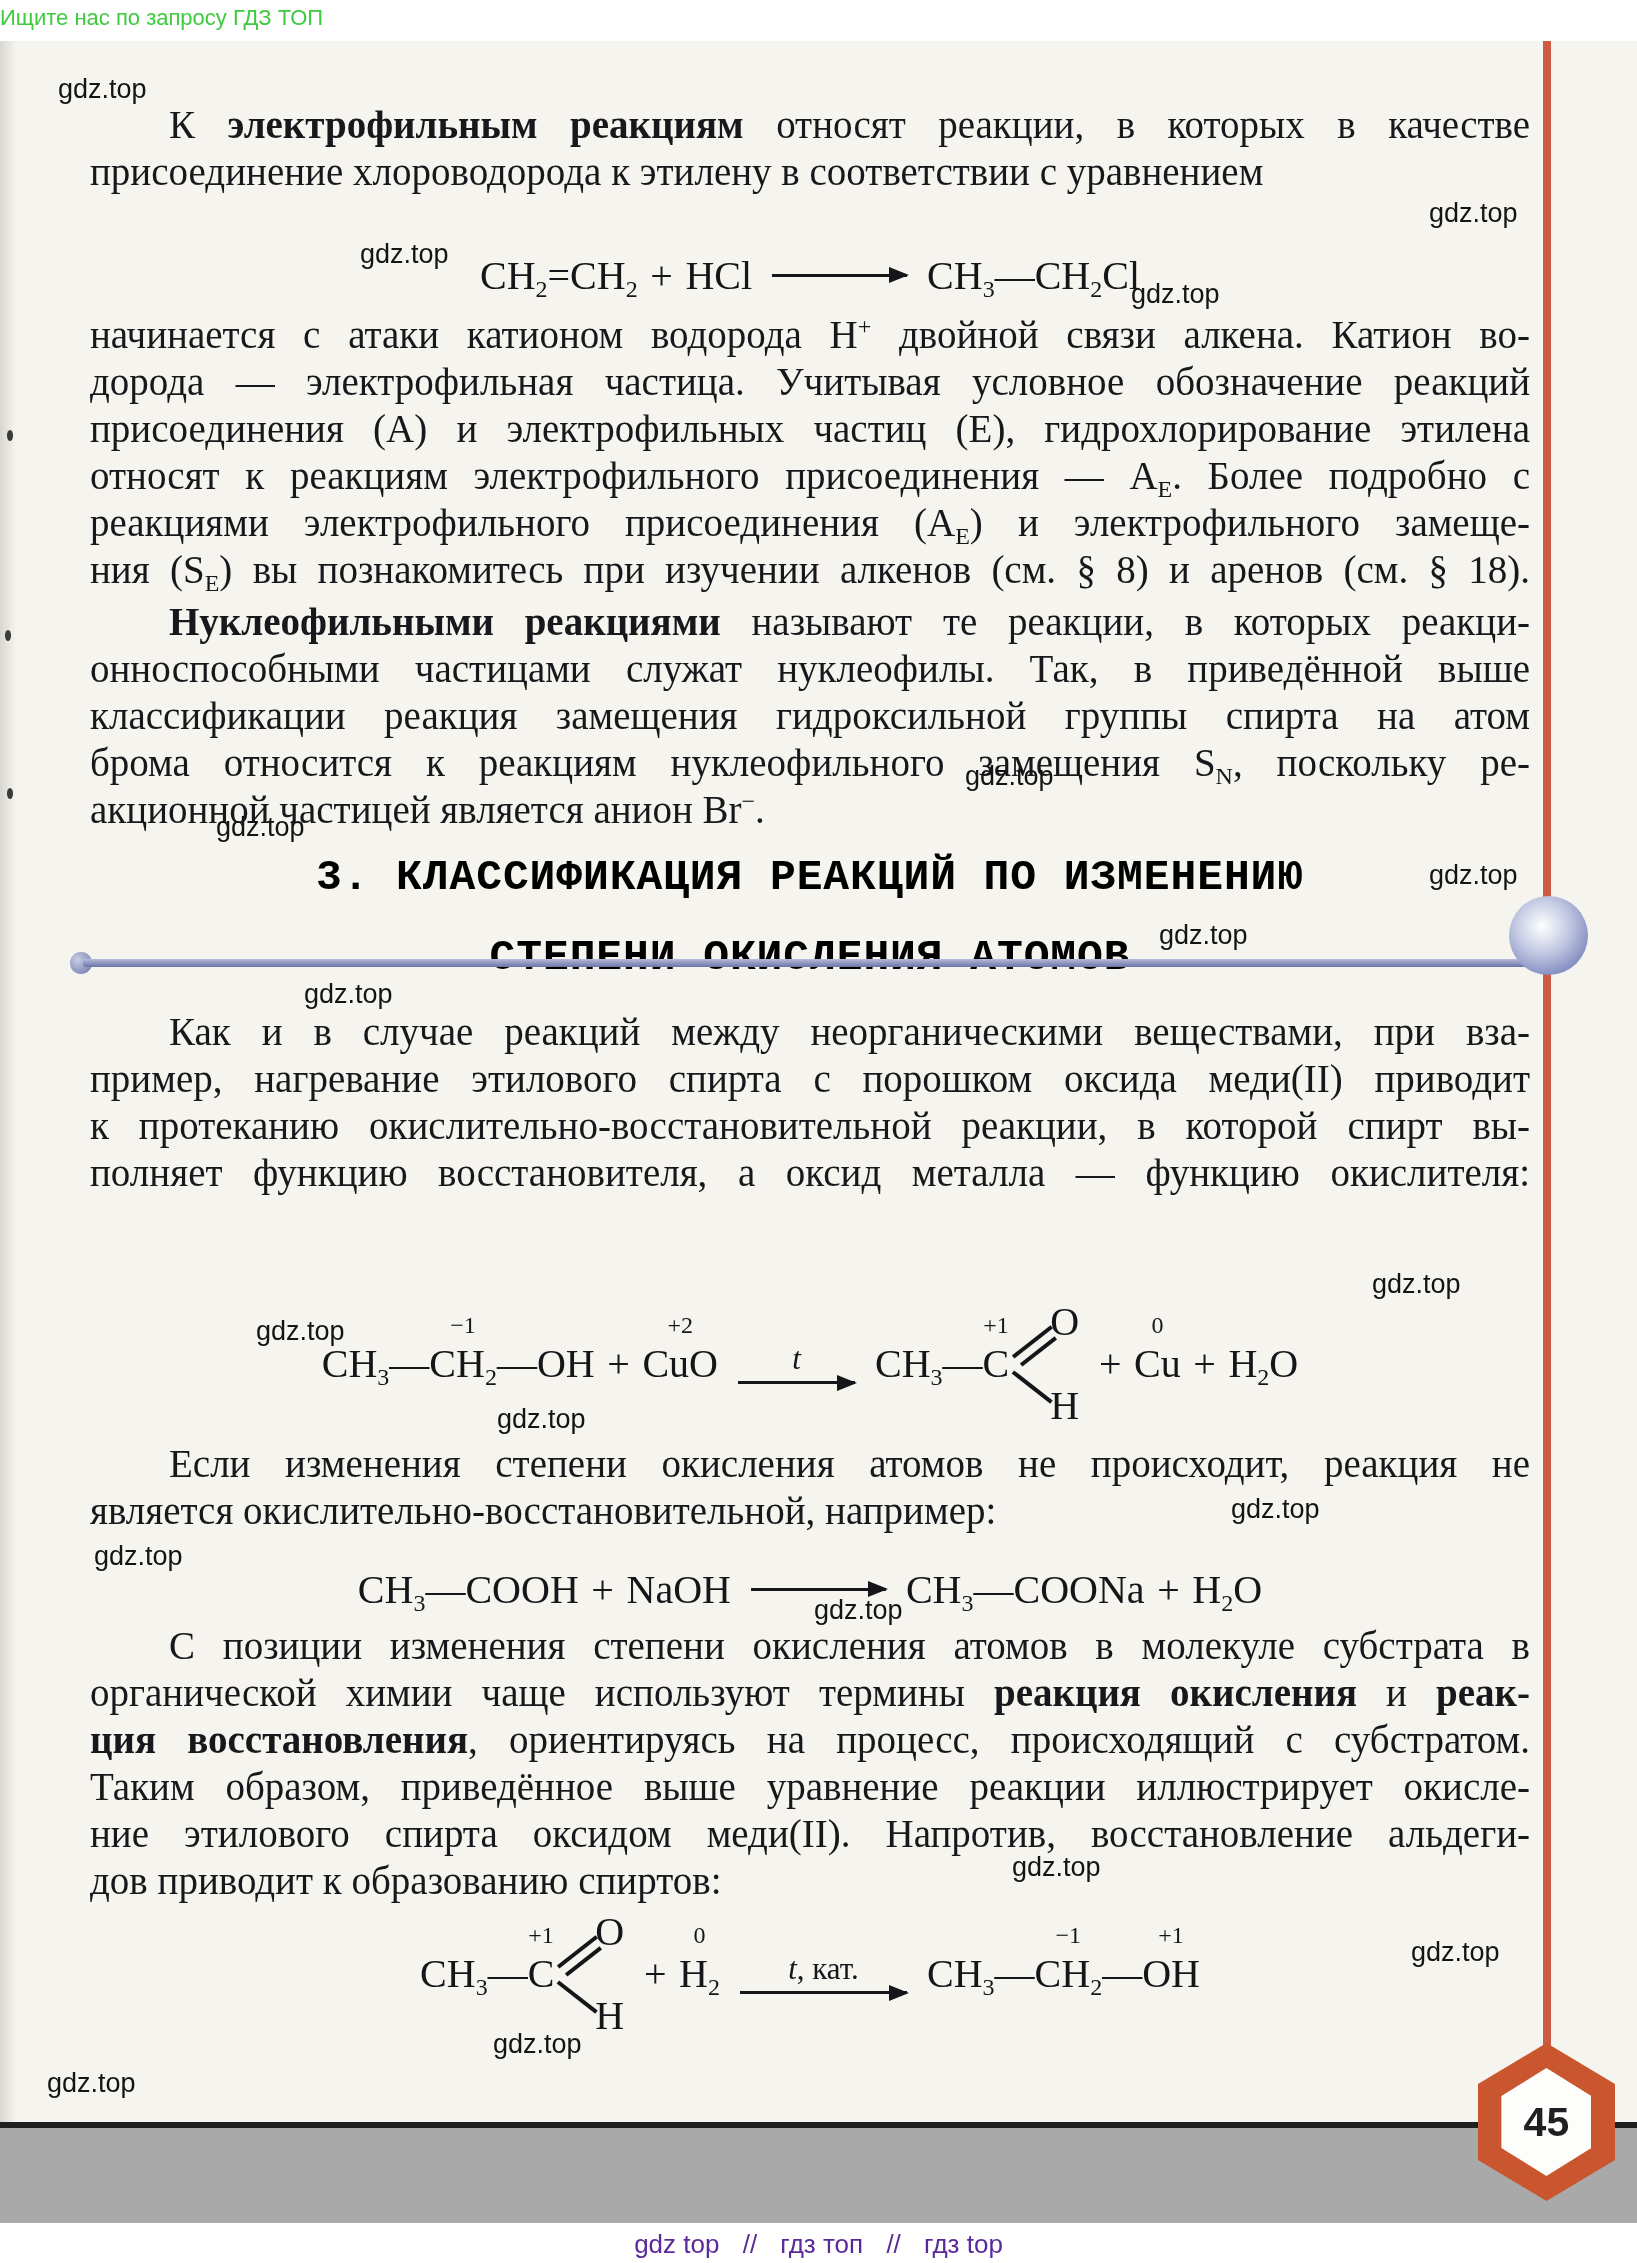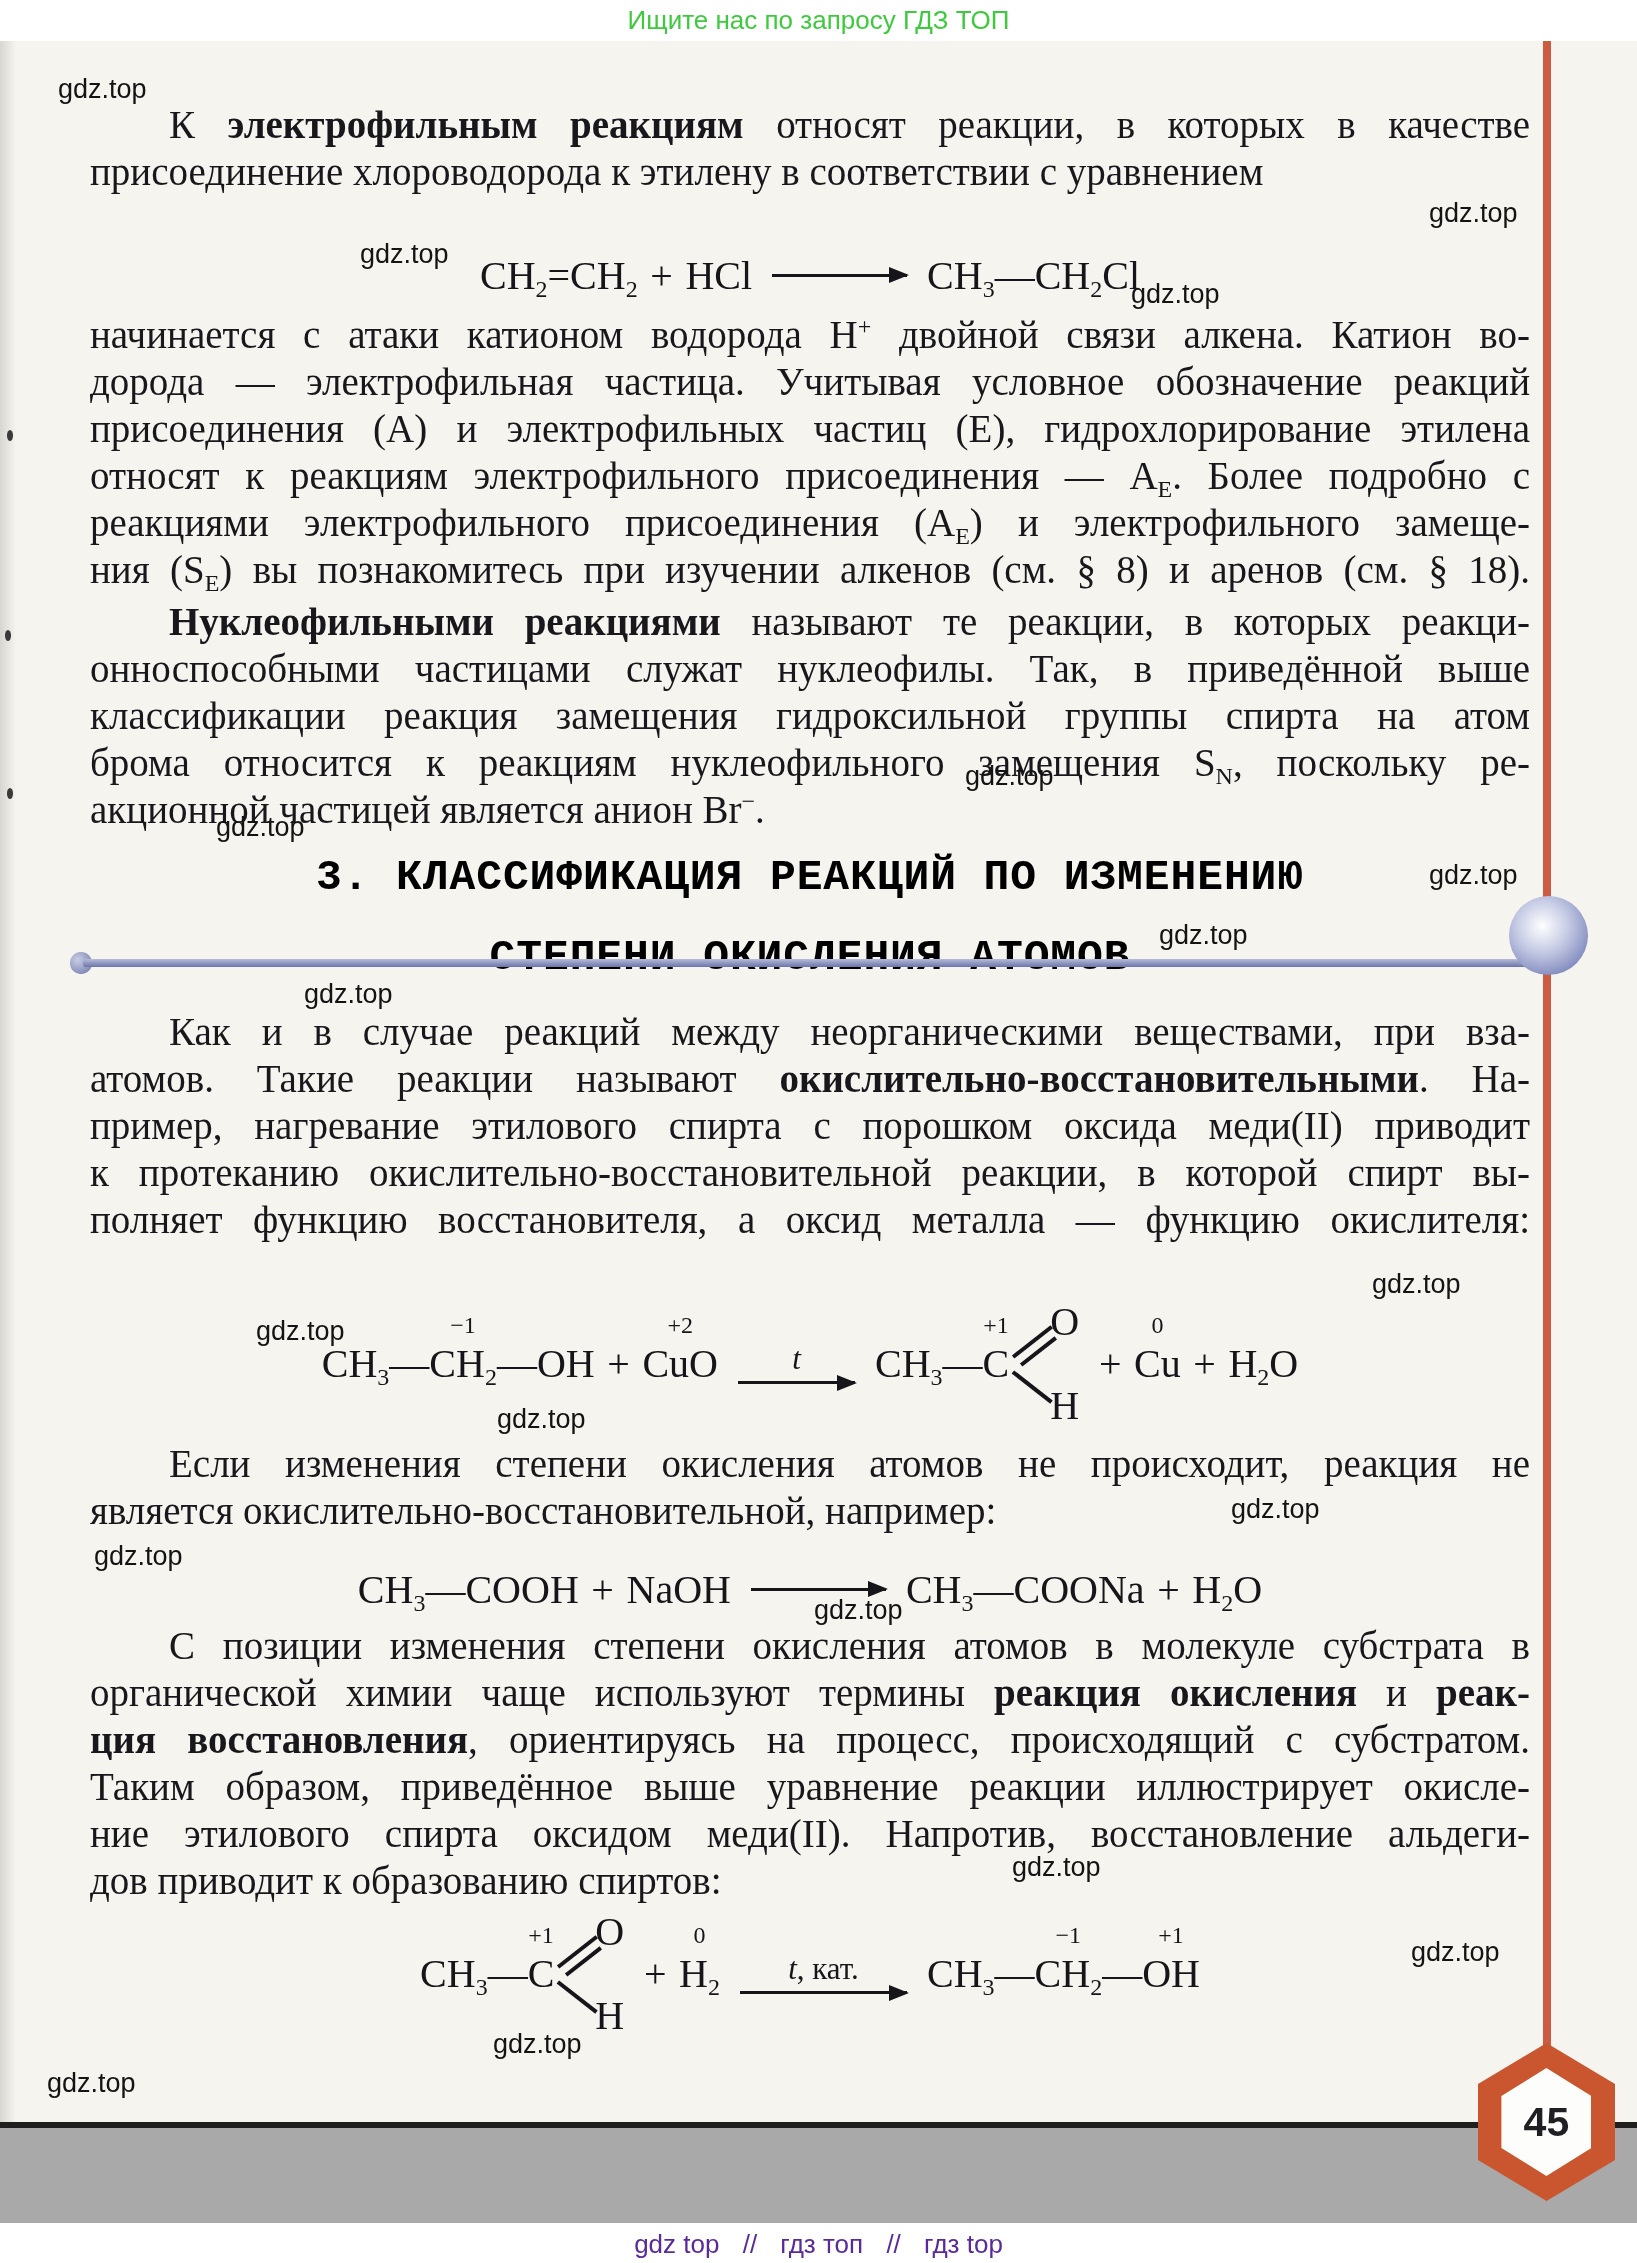--- a/index.html
+++ b/index.html
@@ -3,22 +3,22 @@
 <meta charset="utf-8">
 <style>
   html,body{margin:0;padding:0;}
   body{
     width:1637px;height:2264px;position:relative;overflow:hidden;
     background:#ffffff;font-family:"Liberation Serif",serif;
   }
   .paper{position:absolute;left:0;top:41px;width:1637px;height:2081px;background:#f6f4ef;}
   .left-edge{position:absolute;left:0;top:41px;width:16px;height:2081px;
     background:linear-gradient(90deg,#d8d6d0,rgba(246,244,239,0));}
-  .banner{position:absolute;left:0;top:5.4px;width:100%;text-align:center;
-    font-family:"Liberation Sans",sans-serif;font-size:26px;color:#3dcb3d;}
+  .banner{position:absolute;left:0;top:5.4px;width:100%;
+    font-family:"Liberation Sans",sans-serif;font-size:22px;color:#3dcb3d;}
   .orange-line{position:absolute;left:1543px;top:41px;width:8px;height:2081px;background:#cd5b44;z-index:1;}
 
   #content{position:absolute;left:0;top:0;width:1637px;z-index:2;}
   .para{position:absolute;left:90px;width:1440px;}
   .line{font-size:39px;line-height:47px;color:#17171c;text-align:justify;text-align-last:justify;}
   .line.last{text-align-last:left;}
   .line.ind{text-indent:79px;}
   .b{font-weight:700;}
   .i{font-style:italic;}
   .sb{font-size:24px;vertical-align:-8px;line-height:0;}
@@ -99,21 +99,20 @@
     </div>
     <div class="para" style="top: 598px;">
       <div class="line ind"><span class="b">Нуклеофильными реакциями</span><span> называют те реакции, в которых реакци-</span></div>
       <div class="line"><span>онноспособными частицами служат нуклеофилы. Так, в приведённой выше</span></div>
       <div class="line"><span>классификации реакция замещения гидроксильной группы спирта на атом</span></div>
       <div class="line"><span>брома относится к реакциям нуклеофильного замещения S</span><span class="sb">N</span><span>, поскольку ре-</span></div>
       <div class="line last"><span>акционной частицей является анион Br</span><span class="sp">−</span><span>.</span></div>
     </div>
     <div class="para" style="top: 1008px;">
       <div class="line ind"><span>Как и в случае реакций между неорганическими веществами, при вза-</span></div>
-      <div class="line"><span>атомов. Такие реакции называют </span><span class="b">окислительно-восстановительными</span><span>. На-</span></div>
       <div class="line"><span>пример, нагревание этилового спирта с порошком оксида меди(II) приводит</span></div>
       <div class="line"><span>к протеканию окислительно-восстановительной реакции, в которой спирт вы-</span></div>
       <div class="line"><span>полняет функцию восстановителя, а оксид металла — функцию окислителя:</span></div>
     </div>
     <div class="para" style="top: 1440px;">
       <div class="line ind"><span>Если изменения степени окисления атомов не происходит, реакция не</span></div>
       <div class="line last"><span>является окислительно-восстановительной, например:</span></div>
     </div>
     <div class="para" style="top: 1622px;">
       <div class="line ind"><span>С позиции изменения степени окисления атомов в молекуле субстрата в</span></div>

